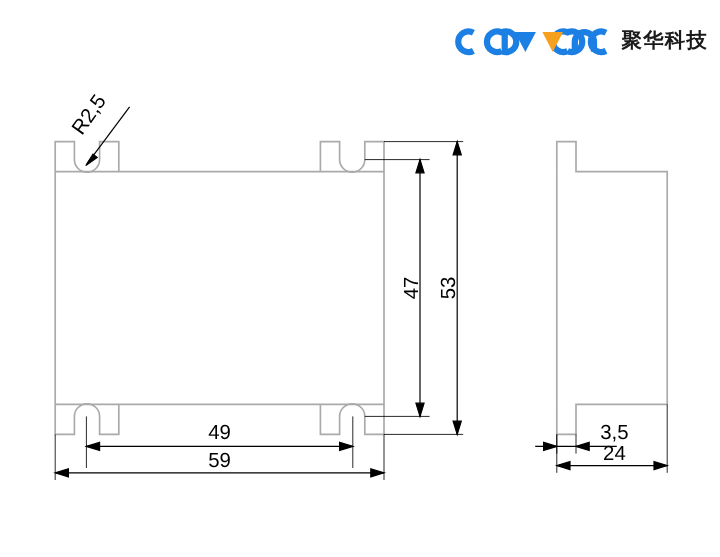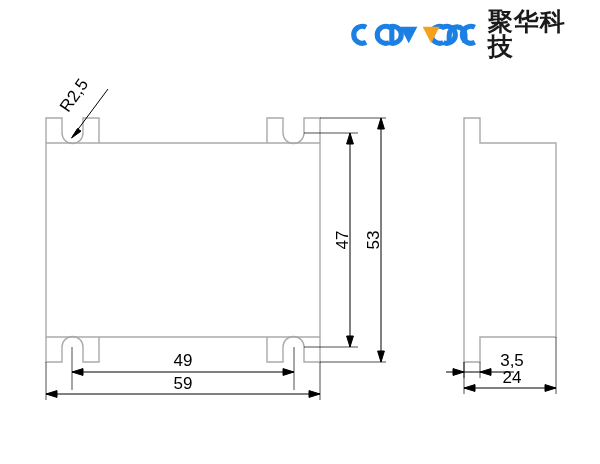--- a/index.html
+++ b/index.html
@@ -25,21 +25,21 @@
     left: 346px;
     top: 12px;
     width: 244px;
     height: 44px;
     display: flex;
     align-items: center;
     justify-content: flex-end;
   }
   .logo-cn {
     font-family: "DejaVu Sans", sans-serif;
-    font-size: 25px;
+    font-size: 17px;
     font-weight: bold;
     color: #1a1a1a;
     letter-spacing: 1px;
     margin-left: 12px;
     line-height: 1;
   }
   svg { display: block; }
   text { font-family: "Liberation Sans", sans-serif; }
 </style>
 </head>

